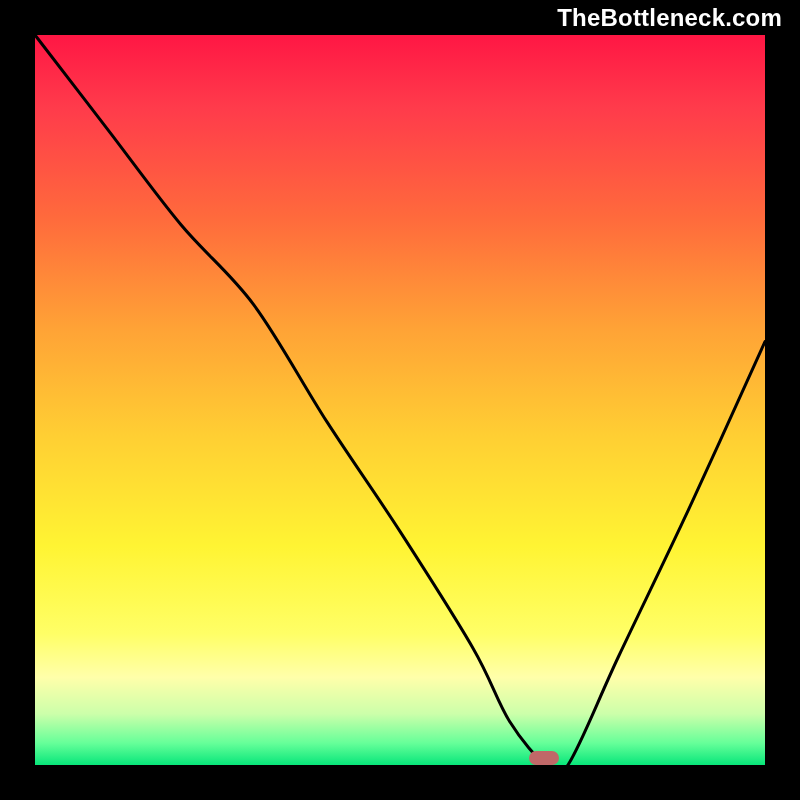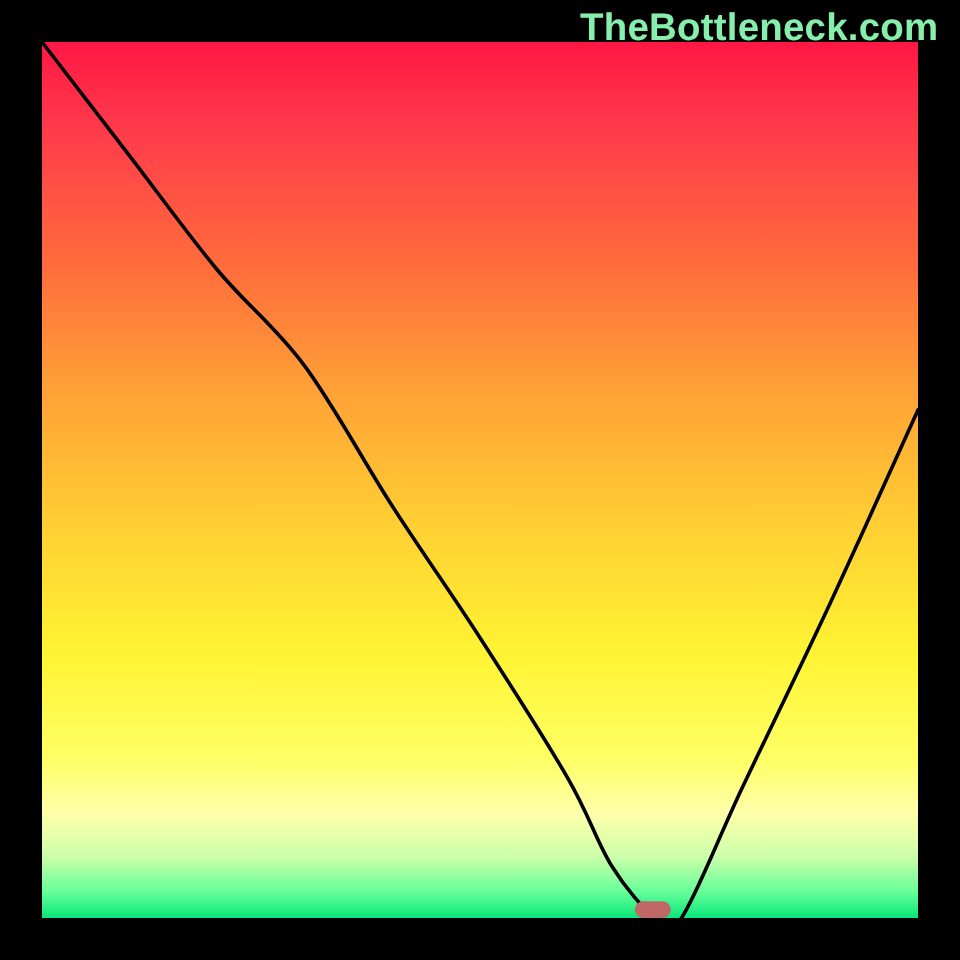--- a/index.html
+++ b/index.html
@@ -14,23 +14,23 @@
     position: relative;
     width: 800px;
     height: 800px;
     background: #000;
   }
   .watermark {
     position: absolute;
     top: 4px;
     right: 18px;
     font-family: Arial, Helvetica, sans-serif;
-    font-size: 32px;
+    font-size: 24px;
     font-weight: 700;
-    color: #86efac;
+    color: #ffffff;
     letter-spacing: 0.2px;
   }
   .plot {
     position: absolute;
     left: 35px;
     top: 35px;
     width: 730px;
     height: 730px;
     background: linear-gradient(
       to bottom,

